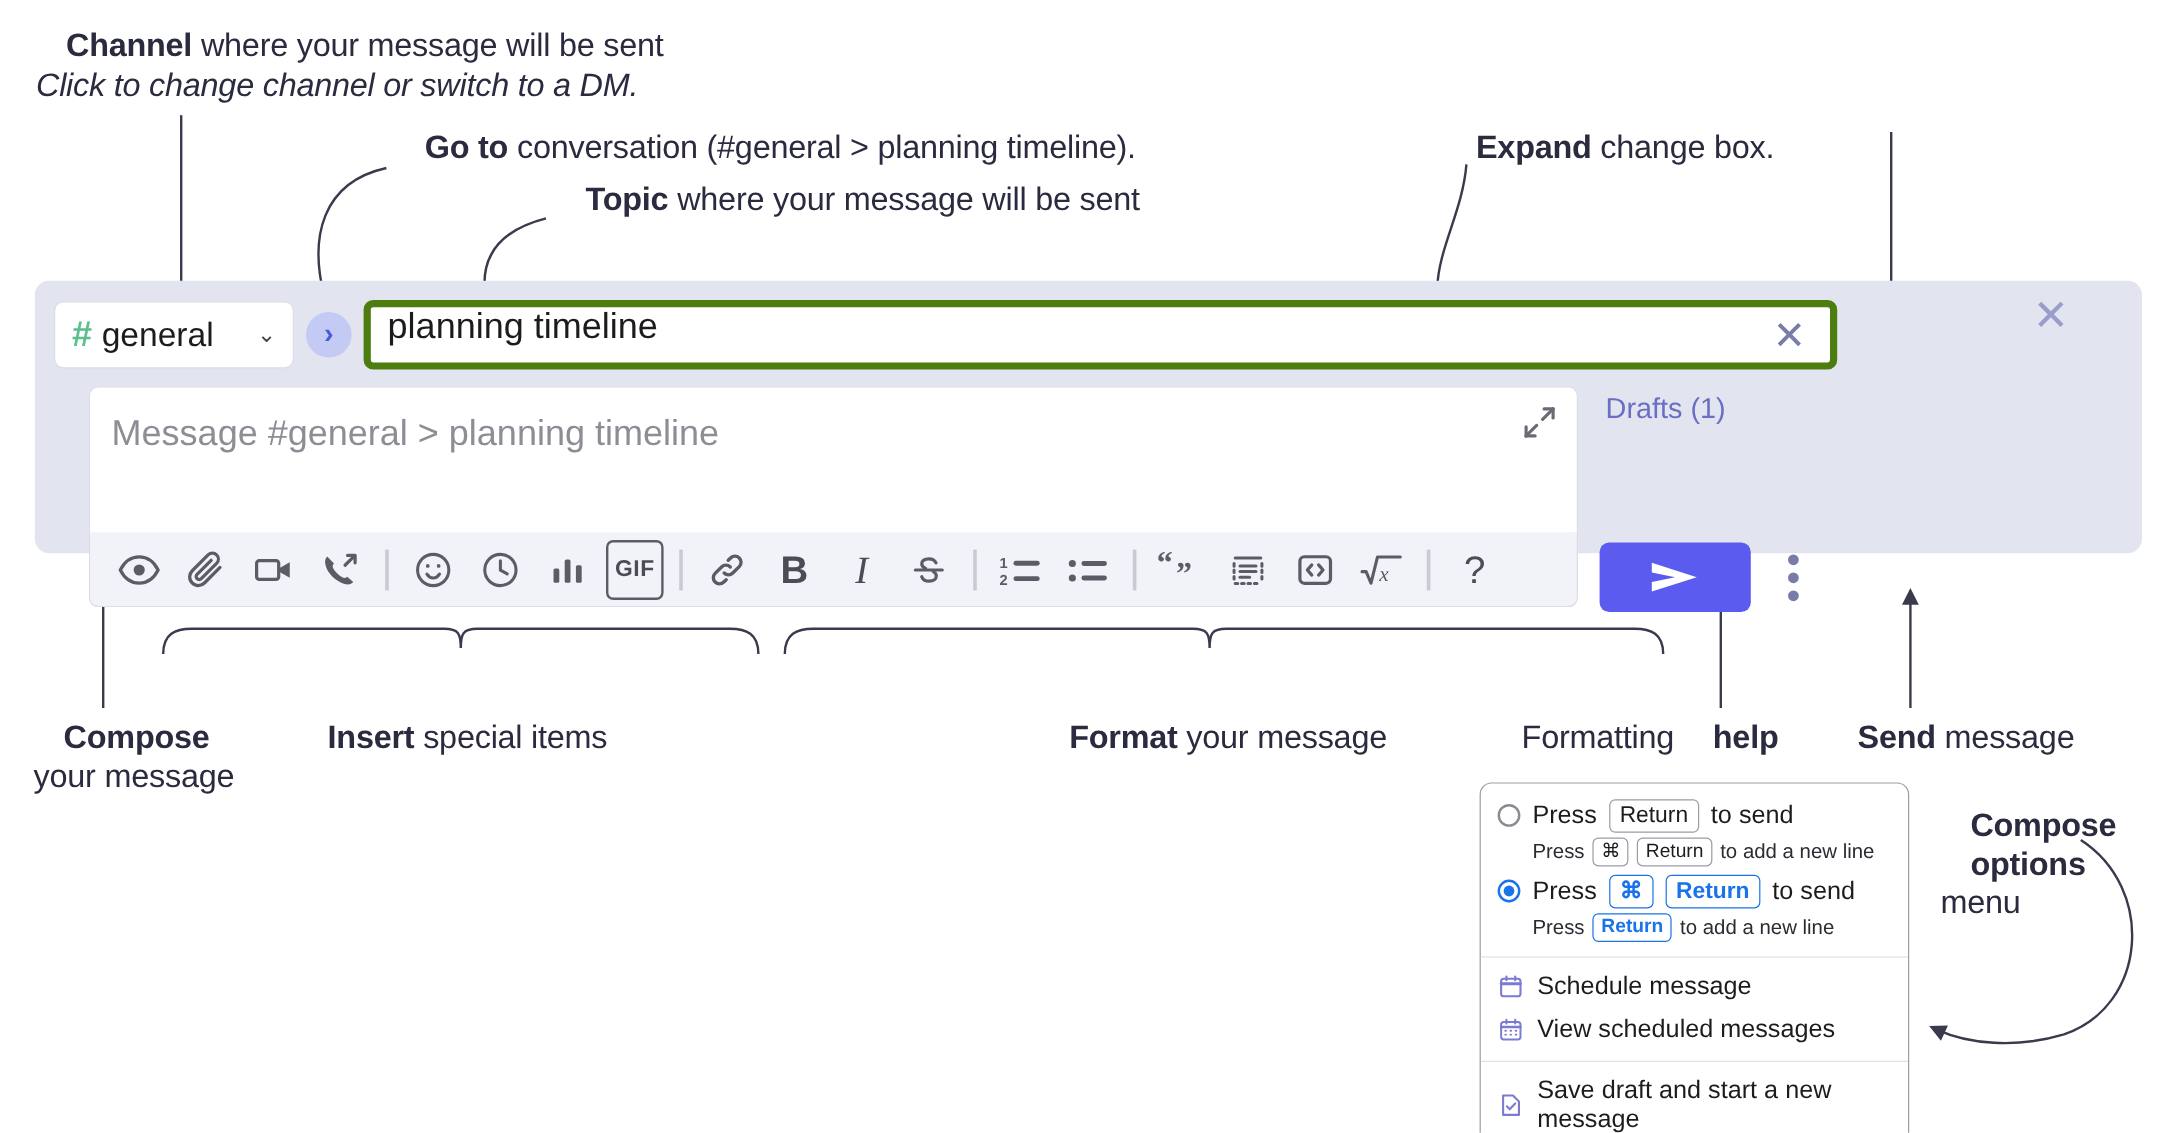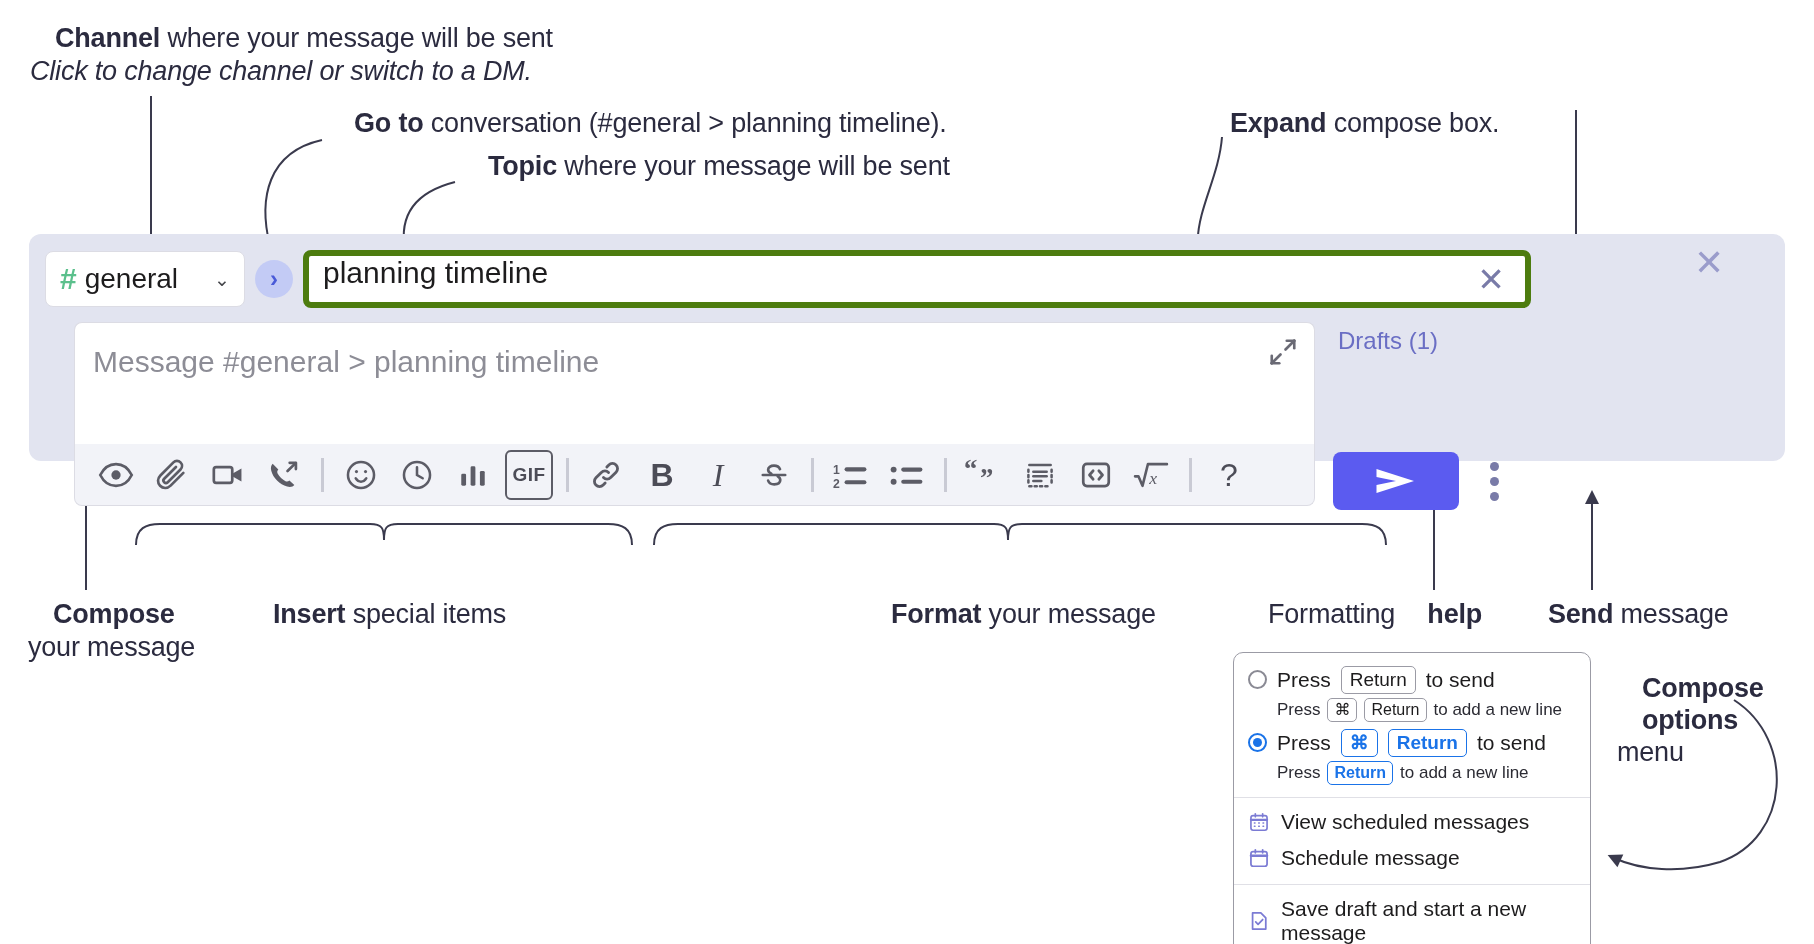--- a/index.html
+++ b/index.html
@@ -217,21 +217,21 @@
 
   <div class="anno" style="left:329px; top:107px;">
     <b>Go to</b><span> conversation (#general &gt; planning timeline).</span>
   </div>
 
   <div class="anno" style="left:463px; top:150px;">
     <b>Topic</b><span> where your message will be sent</span>
   </div>
 
   <div class="anno" style="left:1205px; top:107px;">
-    <b>Expand</b><span> compose box.</span>
+    <b>Expand</b><span> change box.</span>
   </div>
 
 
   <div class="anno" style="left:28px; top:598px;">
     <div><b>Compose</b></div>
     <div><span>your message</span></div>
   </div>
 
   <div class="anno" style="left:248px; top:598px;">
     <b>Insert</b><span> special items</span>
@@ -471,20 +471,32 @@
       <span class="key blue">Return</span>
       <span class="rt">to send</span>
     </div>
     <div class="sub-row">
       <span class="st">Press</span>
       <span class="key sm blue">Return</span>
       <span class="st">to add a new line</span>
     </div>
 
     <div class="divider"></div>
+
+    <div class="mitem">
+      <span class="mico">
+        <svg width="22" height="22" viewBox="0 0 24 24" fill="none" stroke="currentColor" stroke-width="1.9" stroke-linecap="round">
+          <rect x="3.2" y="5" width="17.6" height="16" rx="2.4"></rect>
+          <path d="M3.2 9.6 L20.8 9.6" stroke-width="2.6"></path>
+          <path d="M8 3 L8 6.4"></path>
+            <path d="M16 3 L16 6.4"></path>
+        </svg>
+      </span>
+      <span class="lbl">Schedule message</span>
+    </div>
 
     <div class="mitem">
       <span class="mico">
         <svg width="22" height="22" viewBox="0 0 24 24" fill="none" stroke="currentColor" stroke-width="1.8" stroke-linecap="round">
           <rect x="3.2" y="5" width="17.6" height="16" rx="2.4"></rect>
           <path d="M3.2 9.6 L20.8 9.6" stroke-width="2.4"></path>
           <path d="M8 3 L8 6.4"></path>
             <path d="M16 3 L16 6.4"></path>
           <g stroke-width="1.7">
             <path d="M7 13 L7.6 13"></path>
@@ -492,32 +504,20 @@
               <path d="M16.4 13 L17 13"></path>
             <path d="M7 16.6 L7.6 16.6"></path>
               <path d="M11.7 16.6 L12.3 16.6"></path>
               <path d="M16.4 16.6 L17 16.6"></path>
           </g>
         </svg>
       </span>
       <span class="lbl">View scheduled messages</span>
     </div>
 
-    <div class="mitem">
-      <span class="mico">
-        <svg width="22" height="22" viewBox="0 0 24 24" fill="none" stroke="currentColor" stroke-width="1.9" stroke-linecap="round">
-          <rect x="3.2" y="5" width="17.6" height="16" rx="2.4"></rect>
-          <path d="M3.2 9.6 L20.8 9.6" stroke-width="2.6"></path>
-          <path d="M8 3 L8 6.4"></path>
-            <path d="M16 3 L16 6.4"></path>
-        </svg>
-      </span>
-      <span class="lbl">Schedule message</span>
-    </div>
-
     <div class="divider"></div>
 
     <div class="mitem">
       <span class="mico">
         <svg width="22" height="22" viewBox="0 0 24 24" fill="none" stroke="currentColor" stroke-width="1.9" stroke-linecap="round" stroke-linejoin="round">
           <path d="M5 3.2 L14 3.2 L19.4 8.6 L19.4 20.8 L5 20.8 Z"></path>
           <path d="M8.4 13 L11 15.6 L16 10.4"></path>
         </svg>
       </span>
       <span class="lbl">Save draft and start a new message</span>

